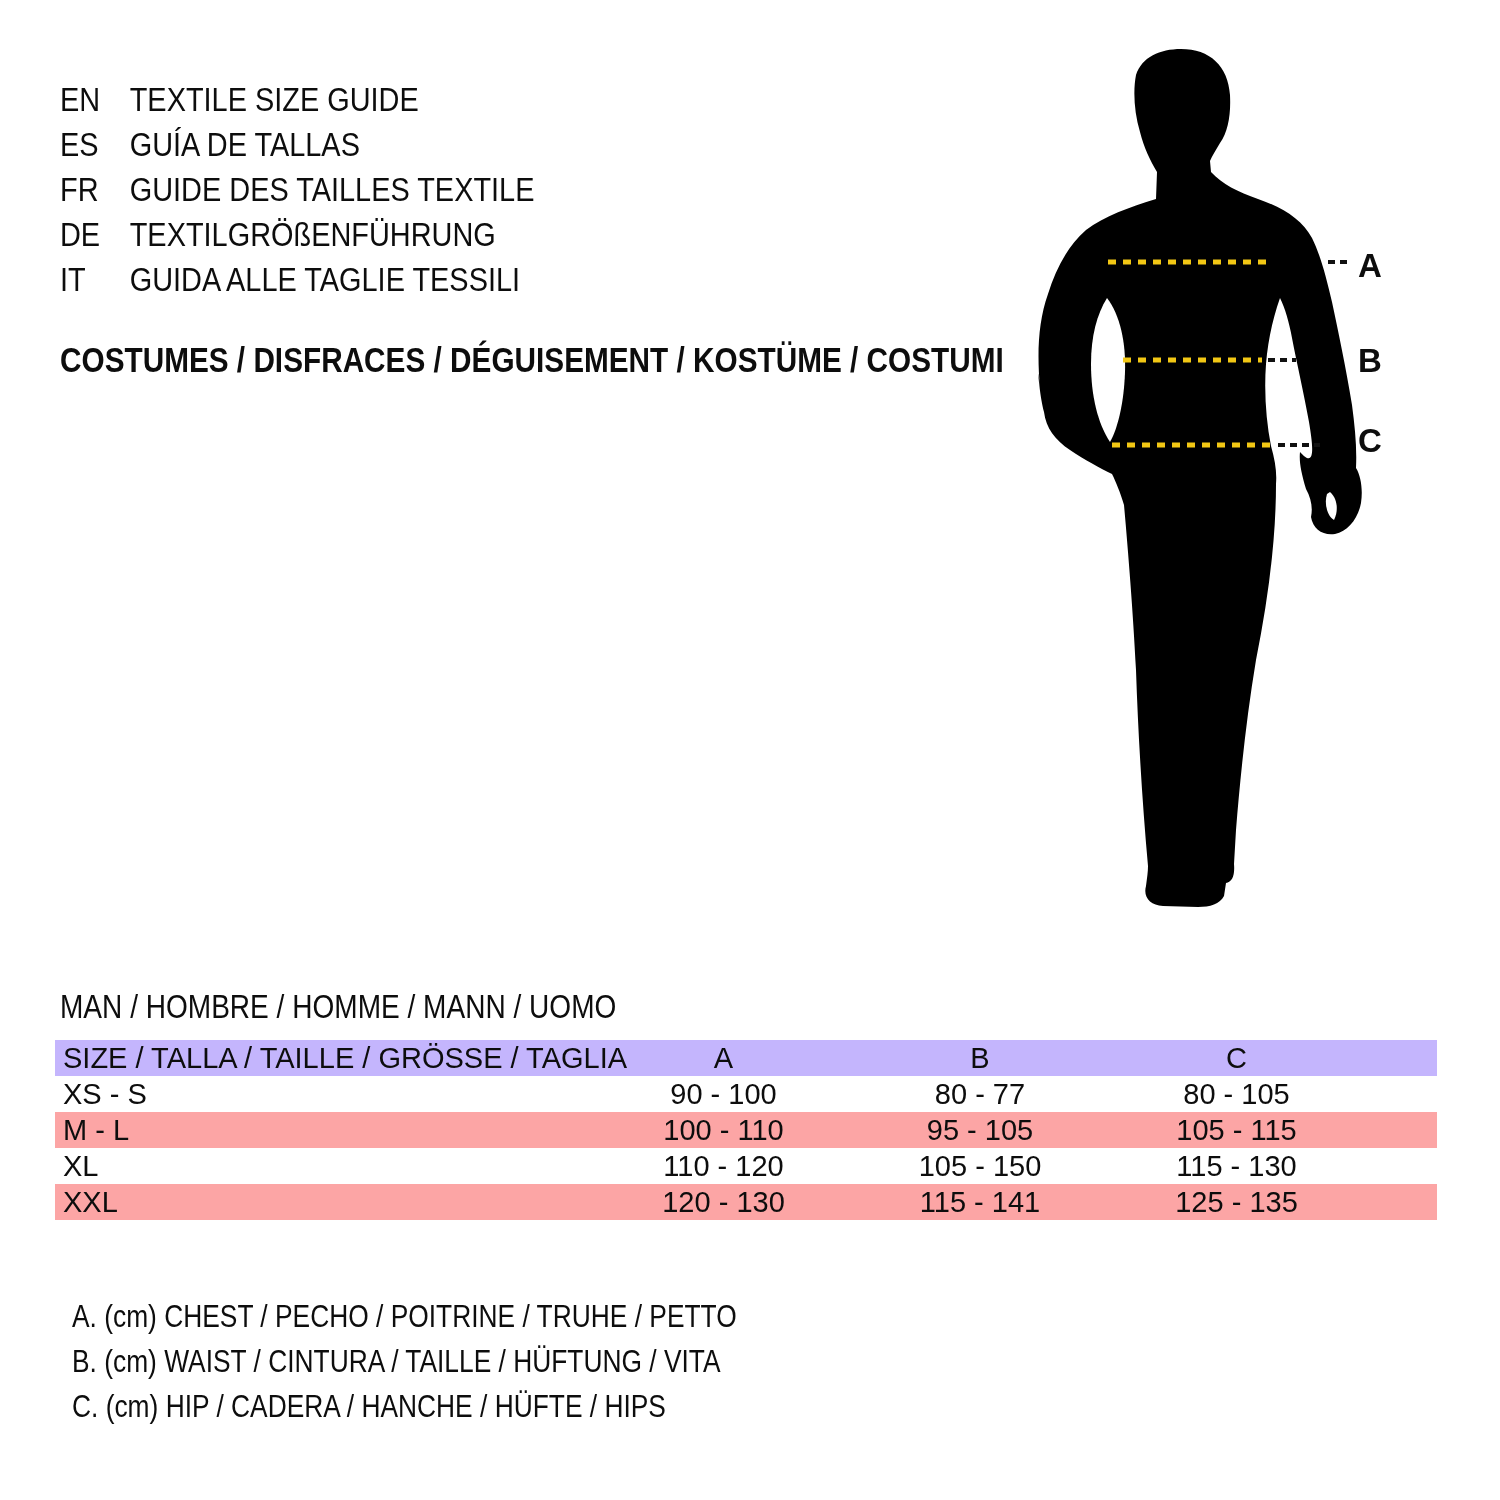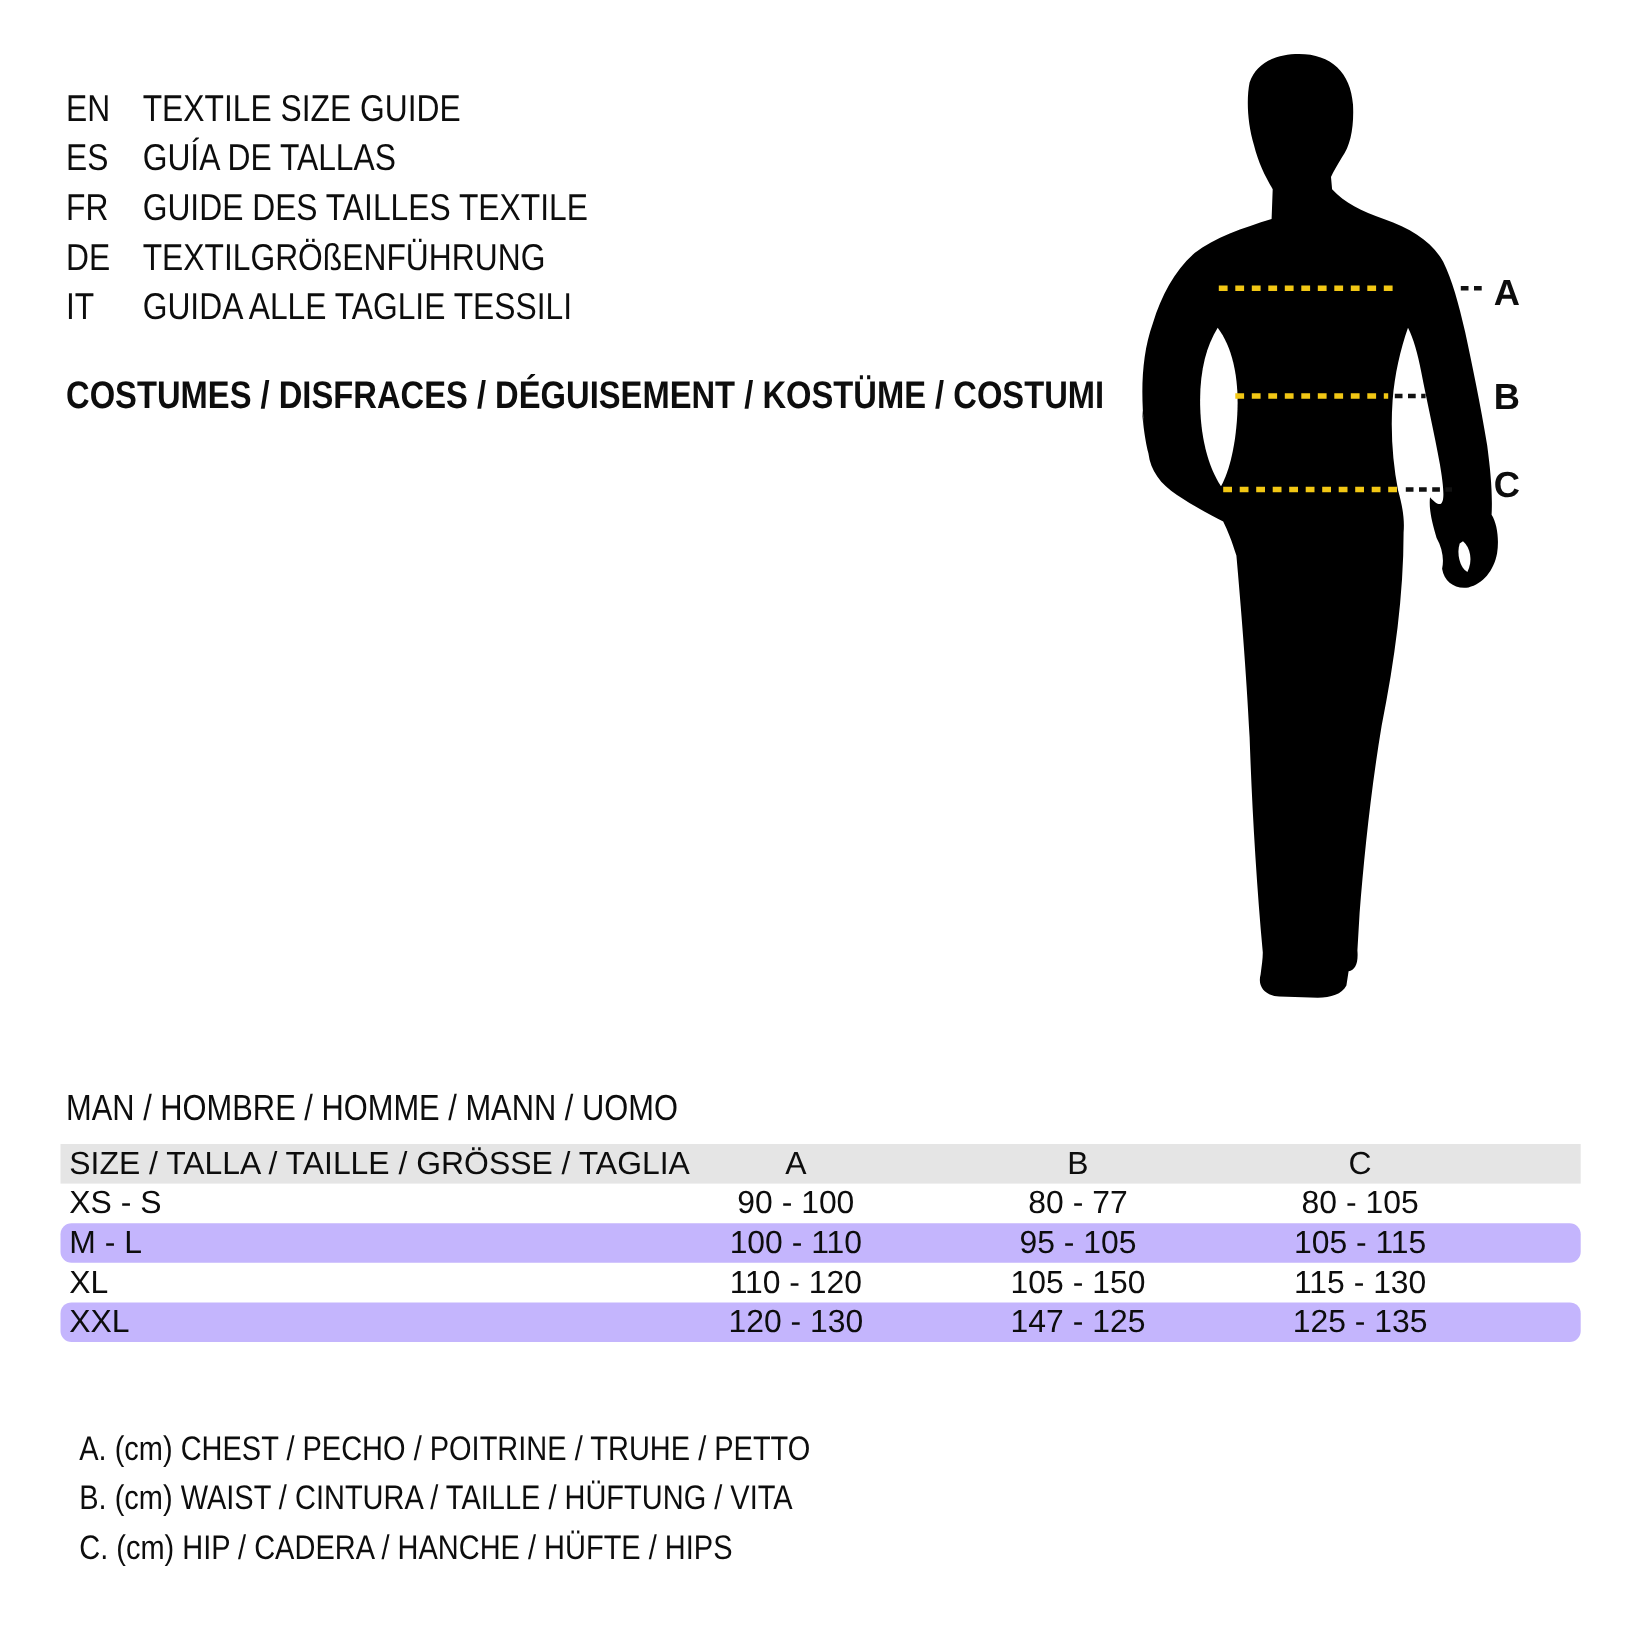--- a/index.html
+++ b/index.html
@@ -36,22 +36,22 @@
     font-size:33px;
   }
 
   
   .size-table{position:absolute;left:55px;top:1040px;width:1382px;font-size:29px;}
   .t-row{
     display:grid;
     grid-template-columns:541px 255px 258px 255px 73px;
     height:36px;align-items:center;
   }
-  .t-row.head{background:#e5e5e5;}
-  .t-row.alt{background:#c4b5fd;border-radius:10px;}
+  .t-row.head{background:#c4b5fd;}
+  .t-row.alt{background:#fca5a5;}
   .t-cell-size{padding-left:8px;}
   .t-cell-val{text-align:center;}
 
   
   .legend{position:absolute;left:72px;top:1294px;}
   .legend-row{height:45px;line-height:45px;font-size:31px;}
 </style>
 </head>
 <body>
 
@@ -184,21 +184,21 @@
     <div class="t-row">
       <div class="t-cell-size"><span class="cond">XL</span></div>
       <div class="t-cell-val">110 - 120</div>
       <div class="t-cell-val">105 - 150</div>
       <div class="t-cell-val">115 - 130</div>
       <div></div>
     </div>
     <div class="t-row alt">
       <div class="t-cell-size"><span class="cond">XXL</span></div>
       <div class="t-cell-val">120 - 130</div>
-      <div class="t-cell-val">147 - 125</div>
+      <div class="t-cell-val">115 - 141</div>
       <div class="t-cell-val">125 - 135</div>
       <div></div>
     </div>
   </div>
 
   <div class="legend">
     <div class="legend-row cond">A. (cm) CHEST / PECHO / POITRINE / TRUHE / PETTO</div>
     <div class="legend-row cond">B. (cm) WAIST / CINTURA / TAILLE / HÜFTUNG / VITA</div>
     <div class="legend-row cond">C. (cm) HIP / CADERA / HANCHE / HÜFTE / HIPS</div>
   </div>

